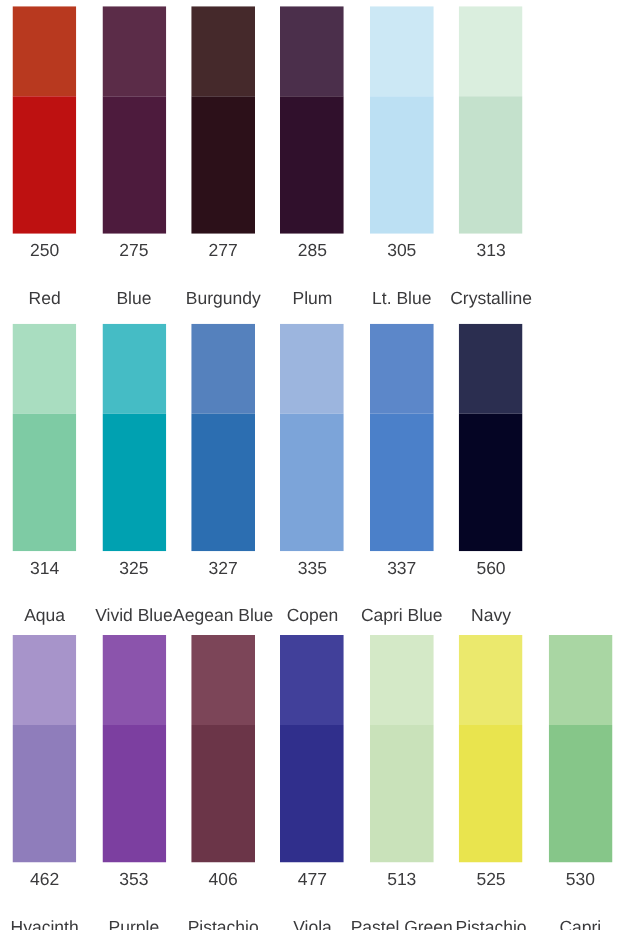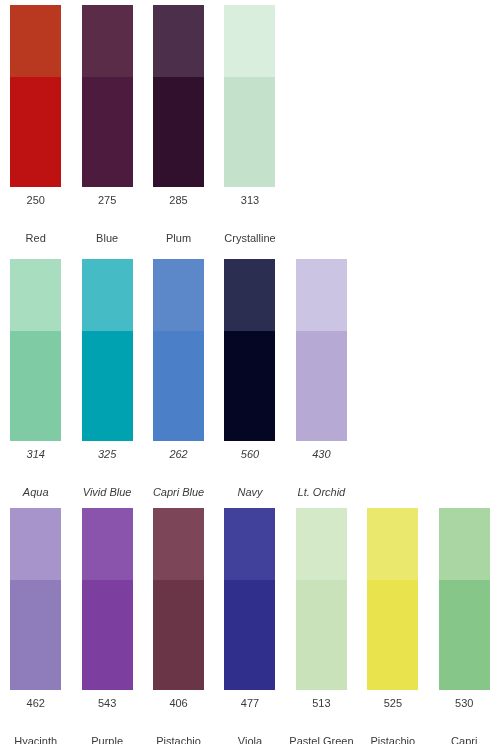--- a/index.html
+++ b/index.html
@@ -21,21 +21,21 @@
     background: #ffffff;
   }
   .swatch-row {
     position: absolute;
     left: 0;
     width: 500px;
     height: 240px;
     display: flex;
   }
   #row-0 { top: 5px; }
-  #row-1 { top: 259px; font-style: italic; }
+  #row-1 { top: 259px; }
   #row-2 { top: 508px; }
 
   .swatch-cell {
     width: 71.43px;
     display: flex;
     flex-direction: column;
     align-items: center;
   }
   .swatch-chip {
     width: 51px;
@@ -49,21 +49,21 @@
     width: 100%;
   }
   .chip-bottom {
     height: 121px;
     width: 100%;
   }
   .swatch-label {
     margin-top: 7px;
     text-align: center;
     color: #3a3a3c;
-    font-size: 11px;
+    font-size: 14px;
     line-height: 13.4px;
     white-space: nowrap;
   }
   .swatch-code {
     display: block;
   }
   .swatch-name {
     display: block;
     margin-top: 24px;
   }
@@ -88,30 +88,50 @@
           <div class="chip-top" style="background-color: rgb(91, 44, 72);"></div>
           <div class="chip-bottom" style="background-color: rgb(77, 27, 61);"></div>
         </div>
         <div class="swatch-label">
           <span class="swatch-code">275</span>
           <span class="swatch-name">Blue</span>
         </div>
       </div>
       <div class="swatch-cell">
         <div class="swatch-chip">
+          <div class="chip-top" style="background-color: rgb(69, 41, 43);"></div>
+          <div class="chip-bottom" style="background-color: rgb(44, 16, 25);"></div>
+        </div>
+        <div class="swatch-label">
+          <span class="swatch-code">277</span>
+          <span class="swatch-name">Burgundy</span>
+        </div>
+      </div>
+      <div class="swatch-cell">
+        <div class="swatch-chip">
           <div class="chip-top" style="background-color: rgb(75, 47, 75);"></div>
           <div class="chip-bottom" style="background-color: rgb(48, 16, 44);"></div>
         </div>
         <div class="swatch-label">
           <span class="swatch-code">285</span>
           <span class="swatch-name">Plum</span>
         </div>
       </div>
       <div class="swatch-cell">
         <div class="swatch-chip">
+          <div class="chip-top" style="background-color: rgb(204, 232, 245);"></div>
+          <div class="chip-bottom" style="background-color: rgb(188, 224, 243);"></div>
+        </div>
+        <div class="swatch-label">
+          <span class="swatch-code">305</span>
+          <span class="swatch-name">Lt. Blue</span>
+        </div>
+      </div>
+      <div class="swatch-cell">
+        <div class="swatch-chip">
           <div class="chip-top" style="background-color: rgb(218, 238, 222);"></div>
           <div class="chip-bottom" style="background-color: rgb(196, 225, 204);"></div>
         </div>
         <div class="swatch-label">
           <span class="swatch-code">313</span>
           <span class="swatch-name">Crystalline</span>
         </div>
       </div>
     </div>
     <div class="swatch-row" id="row-1">
@@ -130,67 +150,77 @@
           <div class="chip-top" style="background-color: rgb(69, 188, 197);"></div>
           <div class="chip-bottom" style="background-color: rgb(0, 161, 177);"></div>
         </div>
         <div class="swatch-label">
           <span class="swatch-code">325</span>
           <span class="swatch-name">Vivid Blue</span>
         </div>
       </div>
       <div class="swatch-cell">
         <div class="swatch-chip">
+          <div class="chip-top" style="background-color: rgb(85, 129, 189);"></div>
+          <div class="chip-bottom" style="background-color: rgb(44, 110, 177);"></div>
+        </div>
+        <div class="swatch-label">
+          <span class="swatch-code">327</span>
+          <span class="swatch-name">Aegean Blue</span>
+        </div>
+      </div>
+      <div class="swatch-cell">
+        <div class="swatch-chip">
+          <div class="chip-top" style="background-color: rgb(156, 181, 222);"></div>
+          <div class="chip-bottom" style="background-color: rgb(124, 164, 217);"></div>
+        </div>
+        <div class="swatch-label">
+          <span class="swatch-code">335</span>
+          <span class="swatch-name">Copen</span>
+        </div>
+      </div>
+      <div class="swatch-cell">
+        <div class="swatch-chip">
           <div class="chip-top" style="background-color: rgb(92, 135, 201);"></div>
           <div class="chip-bottom" style="background-color: rgb(75, 128, 201);"></div>
         </div>
         <div class="swatch-label">
-          <span class="swatch-code">262</span>
+          <span class="swatch-code">337</span>
           <span class="swatch-name">Capri Blue</span>
         </div>
       </div>
       <div class="swatch-cell">
         <div class="swatch-chip">
           <div class="chip-top" style="background-color: rgb(43, 46, 80);"></div>
           <div class="chip-bottom" style="background-color: rgb(5, 5, 36);"></div>
         </div>
         <div class="swatch-label">
           <span class="swatch-code">560</span>
           <span class="swatch-name">Navy</span>
         </div>
       </div>
-      <div class="swatch-cell">
-        <div class="swatch-chip">
-          <div class="chip-top" style="background-color: rgb(203, 196, 227);"></div>
-          <div class="chip-bottom" style="background-color: rgb(182, 170, 212);"></div>
-        </div>
-        <div class="swatch-label">
-          <span class="swatch-code">430</span>
-          <span class="swatch-name">Lt. Orchid</span>
-        </div>
-      </div>
     </div>
     <div class="swatch-row" id="row-2">
       <div class="swatch-cell">
         <div class="swatch-chip">
           <div class="chip-top" style="background-color: rgb(167, 148, 202);"></div>
           <div class="chip-bottom" style="background-color: rgb(143, 125, 187);"></div>
         </div>
         <div class="swatch-label">
           <span class="swatch-code">462</span>
           <span class="swatch-name">Hyacinth</span>
         </div>
       </div>
       <div class="swatch-cell">
         <div class="swatch-chip">
           <div class="chip-top" style="background-color: rgb(139, 84, 172);"></div>
           <div class="chip-bottom" style="background-color: rgb(124, 63, 160);"></div>
         </div>
         <div class="swatch-label">
-          <span class="swatch-code">543</span>
+          <span class="swatch-code">353</span>
           <span class="swatch-name">Purple</span>
         </div>
       </div>
       <div class="swatch-cell">
         <div class="swatch-chip">
           <div class="chip-top" style="background-color: rgb(124, 69, 88);"></div>
           <div class="chip-bottom" style="background-color: rgb(107, 53, 72);"></div>
         </div>
         <div class="swatch-label">
           <span class="swatch-code">406</span>

